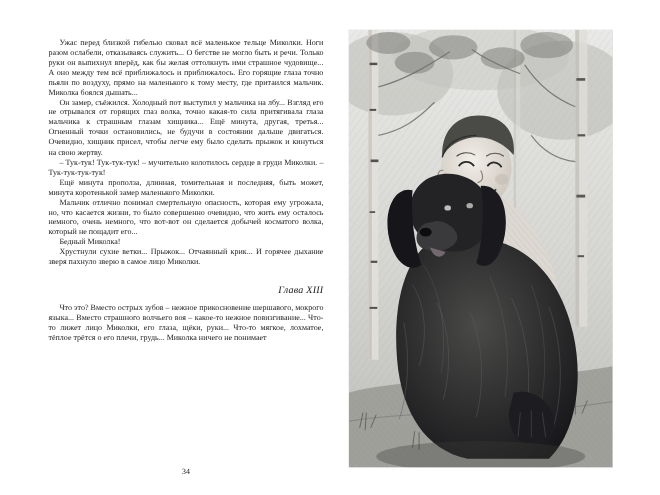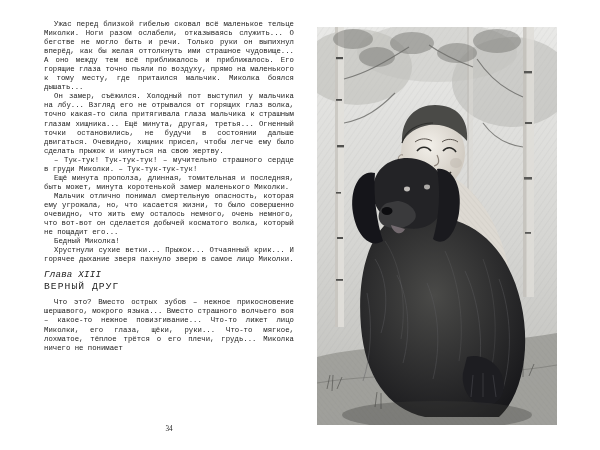--- a/index.html
+++ b/index.html
@@ -15,37 +15,36 @@
   }
   .page {
     position: relative;
     width: 600px;
     height: 450px;
     background: #ffffff;
   }
   .text-column {
     position: absolute;
     left: 44px;
-    top: 20px;
+    top: 34px;
     width: 250px;
     font-size: 7.3px;
     line-height: 9.05px;
     color: #ララ;
     color: #1c1c1c;
     text-align: justify;
-    font-family: Liberation Mono, monospace;
   }
   .text-column p {
     margin: 0;
     text-indent: 10px;
   }
   .chapter-block {
-    margin-top: 6px;
+    margin-top: 17px;
     margin-bottom: 7px;
-    text-align: left;
+    text-align: right;
   }
   .chapter-num {
     font-style: italic;
     font-size: 9.2px;
     letter-spacing: 0.2px;
   }
   .chapter-title {
     font-size: 9.6px;
     letter-spacing: 1.1px;
     margin-top: 3px;
@@ -74,29 +73,28 @@
   }
 </style>
 </head>
 <body>
 
 <div class="page">
 
   <div class="text-column">
     <p>Ужас перед близкой гибелью сковал всё маленькое тельце Миколки. Ноги разом ослабели, отказываясь служить... О бегстве не могло быть и речи. Только руки он выпихнул вперёд, как бы желая оттолкнуть ими страшное чудовище... А оно между тем всё приближалось и приближалось. Его горящие глаза точно пьяли по воздуху, прямо на маленького к тому месту, где притаился мальчик. Миколка боялся дышать...</p>
     <p>Он замер, съёжился. Холодный пот выступил у мальчика на лбу... Взгляд его не отрывался от горящих глаз волка, точно какая-то сила притягивала глаза мальчика к страшным глазам хищника... Ещё минута, другая, третья... Огненный точки остановились, не будучи в состоянии дальше двигаться. Очевидно, хищник присел, чтобы легче ему было сделать прыжок и кинуться на свою жертву.</p>
-    <p>– Тук-тук! Тук-тук-тук! – мучительно страшного сердце в груди Миколки. – Тук-тук-тук-тук!</p>
+    <p>– Тук-тук! Тук-тук-тук! – мучительно колотилось сердце в груди Миколки. – Тук-тук-тук-тук!</p>
     <p>Ещё минута прополза, длинная, томительная и последняя, быть может, минута коротенькой замер маленького Миколки.</p>
     <p>Мальчик отлично понимал смертельную опасность, которая ему угрожала, но, что касается жизни, то было совершенно очевидно, что жить ему осталось немного, очень немного, что вот-вот он сделается добычей косматого волка, который не пощадит его...</p>
     <p>Бедный Миколка!</p>
     <p>Хрустнули сухие ветки... Прыжок... Отчаянный крик... И горячее дыхание зверя пахнуло зверю в самое лицо Миколки.</p>
 
     <div class="chapter-block">
       <div class="chapter-num">Глава XIII</div>
-      <div class="chapter-title">ВЕРНЫЙ ДРУГ</div>
     </div>
 
     <p>Что это? Вместо острых зубов – нежное прикосновение шершавого, мокрого языка... Вместо страшного волчьего воя – какое-то нежное повизгивание... Что-то лижет лицо Миколки, его глаза, щёки, руки... Что-то мягкое, лохматое, тёплое трётся о его плечи, грудь... Миколка ничего не понимает</p>
   </div>
 
   <div class="page-number">34</div>
 
   <div class="illustration">
     <svg width="240" height="398" viewBox="0 0 240 398" xmlns="http://www.w3.org/2000/svg">
       <defs>

